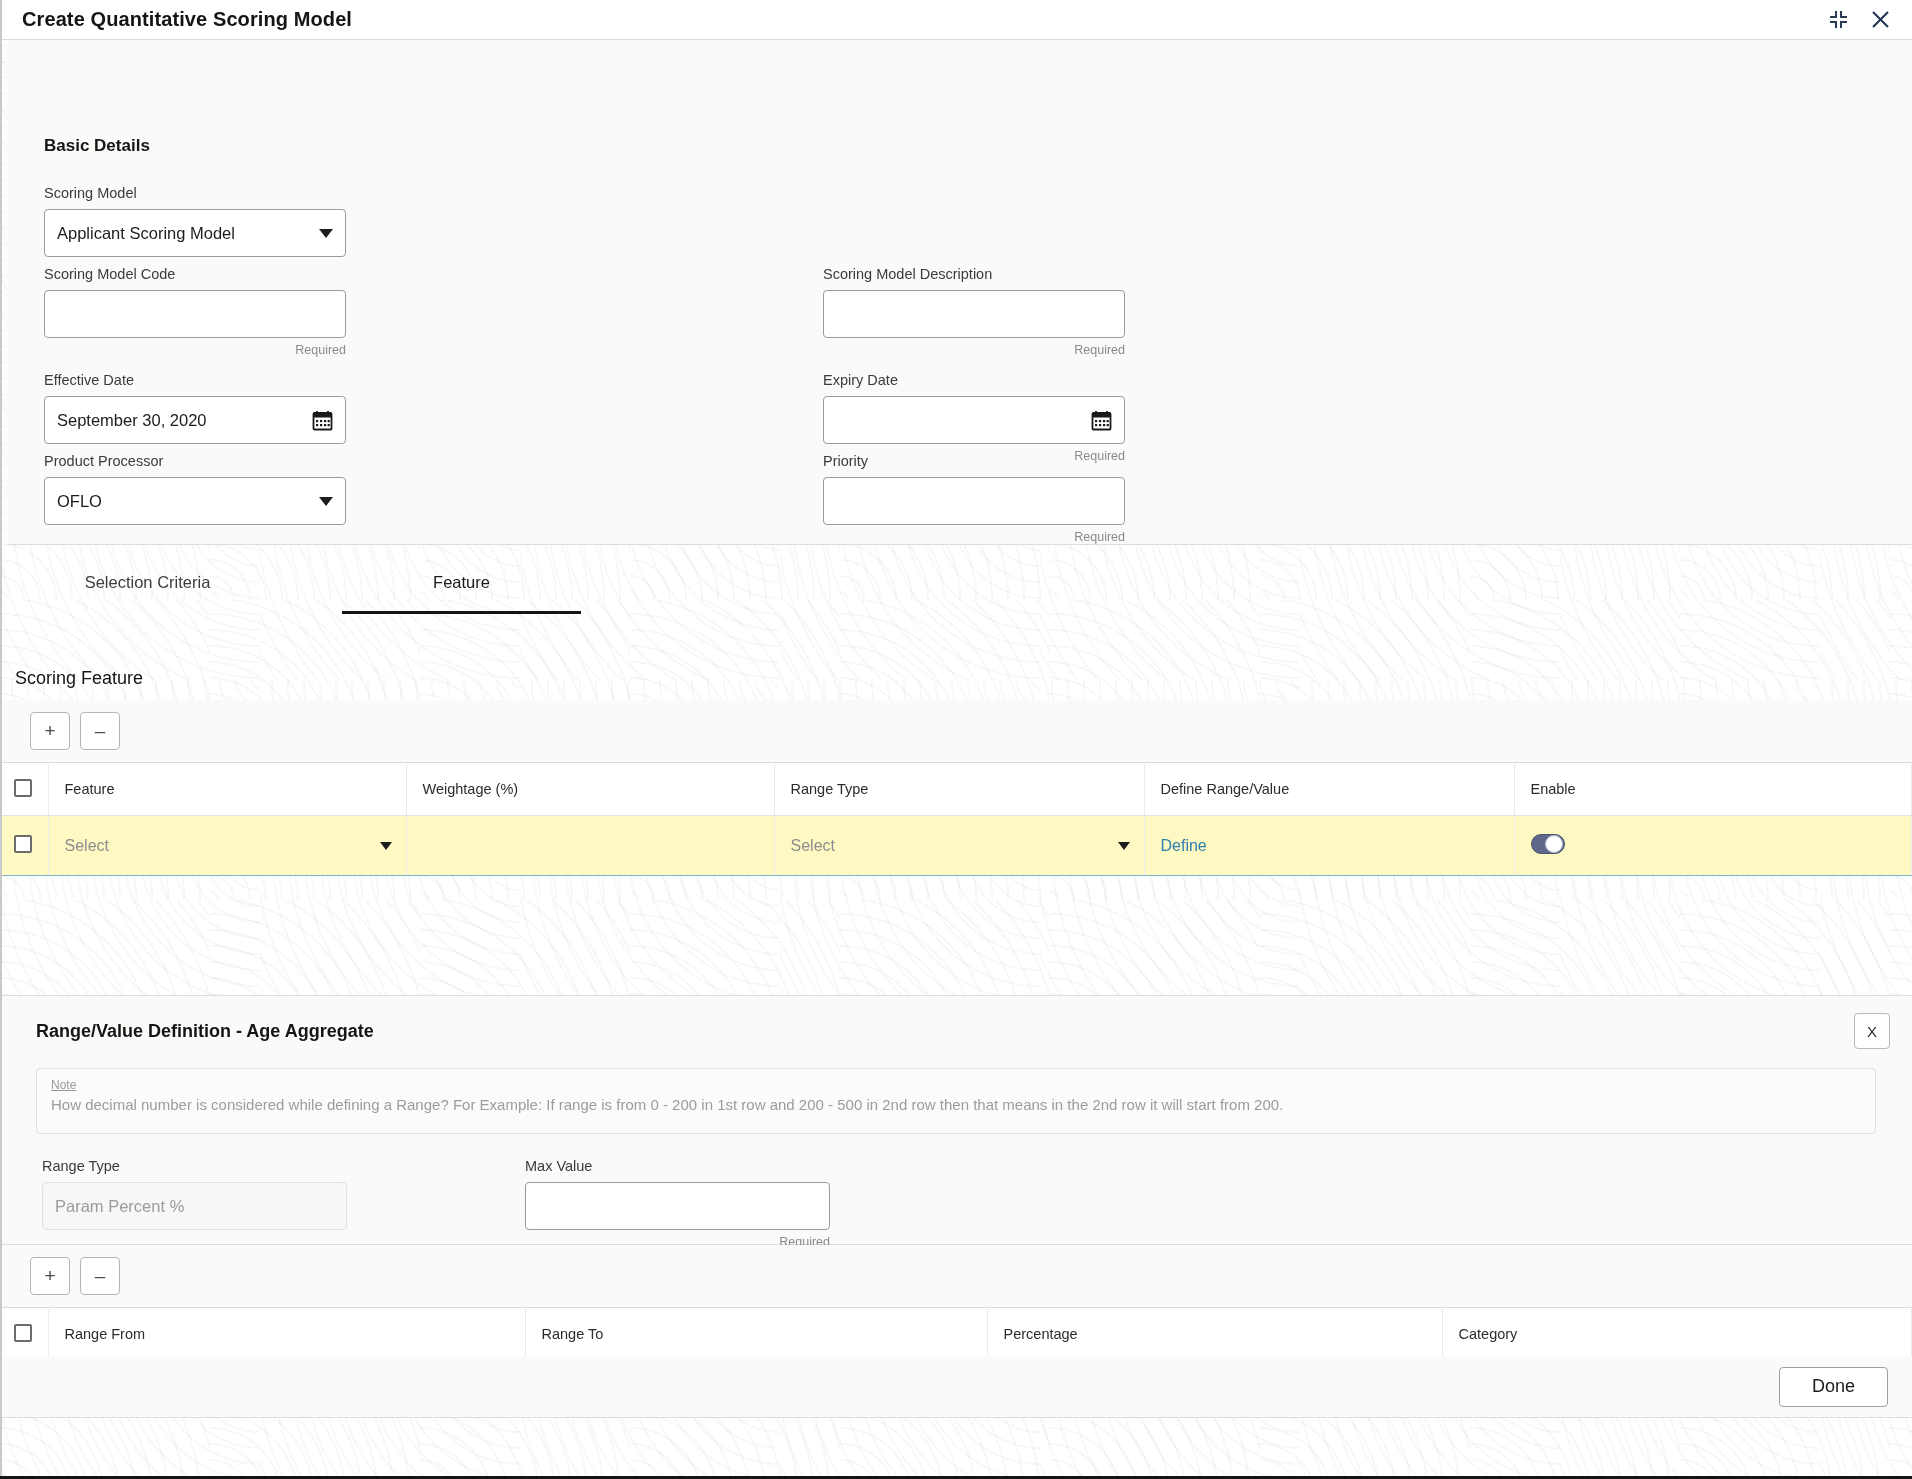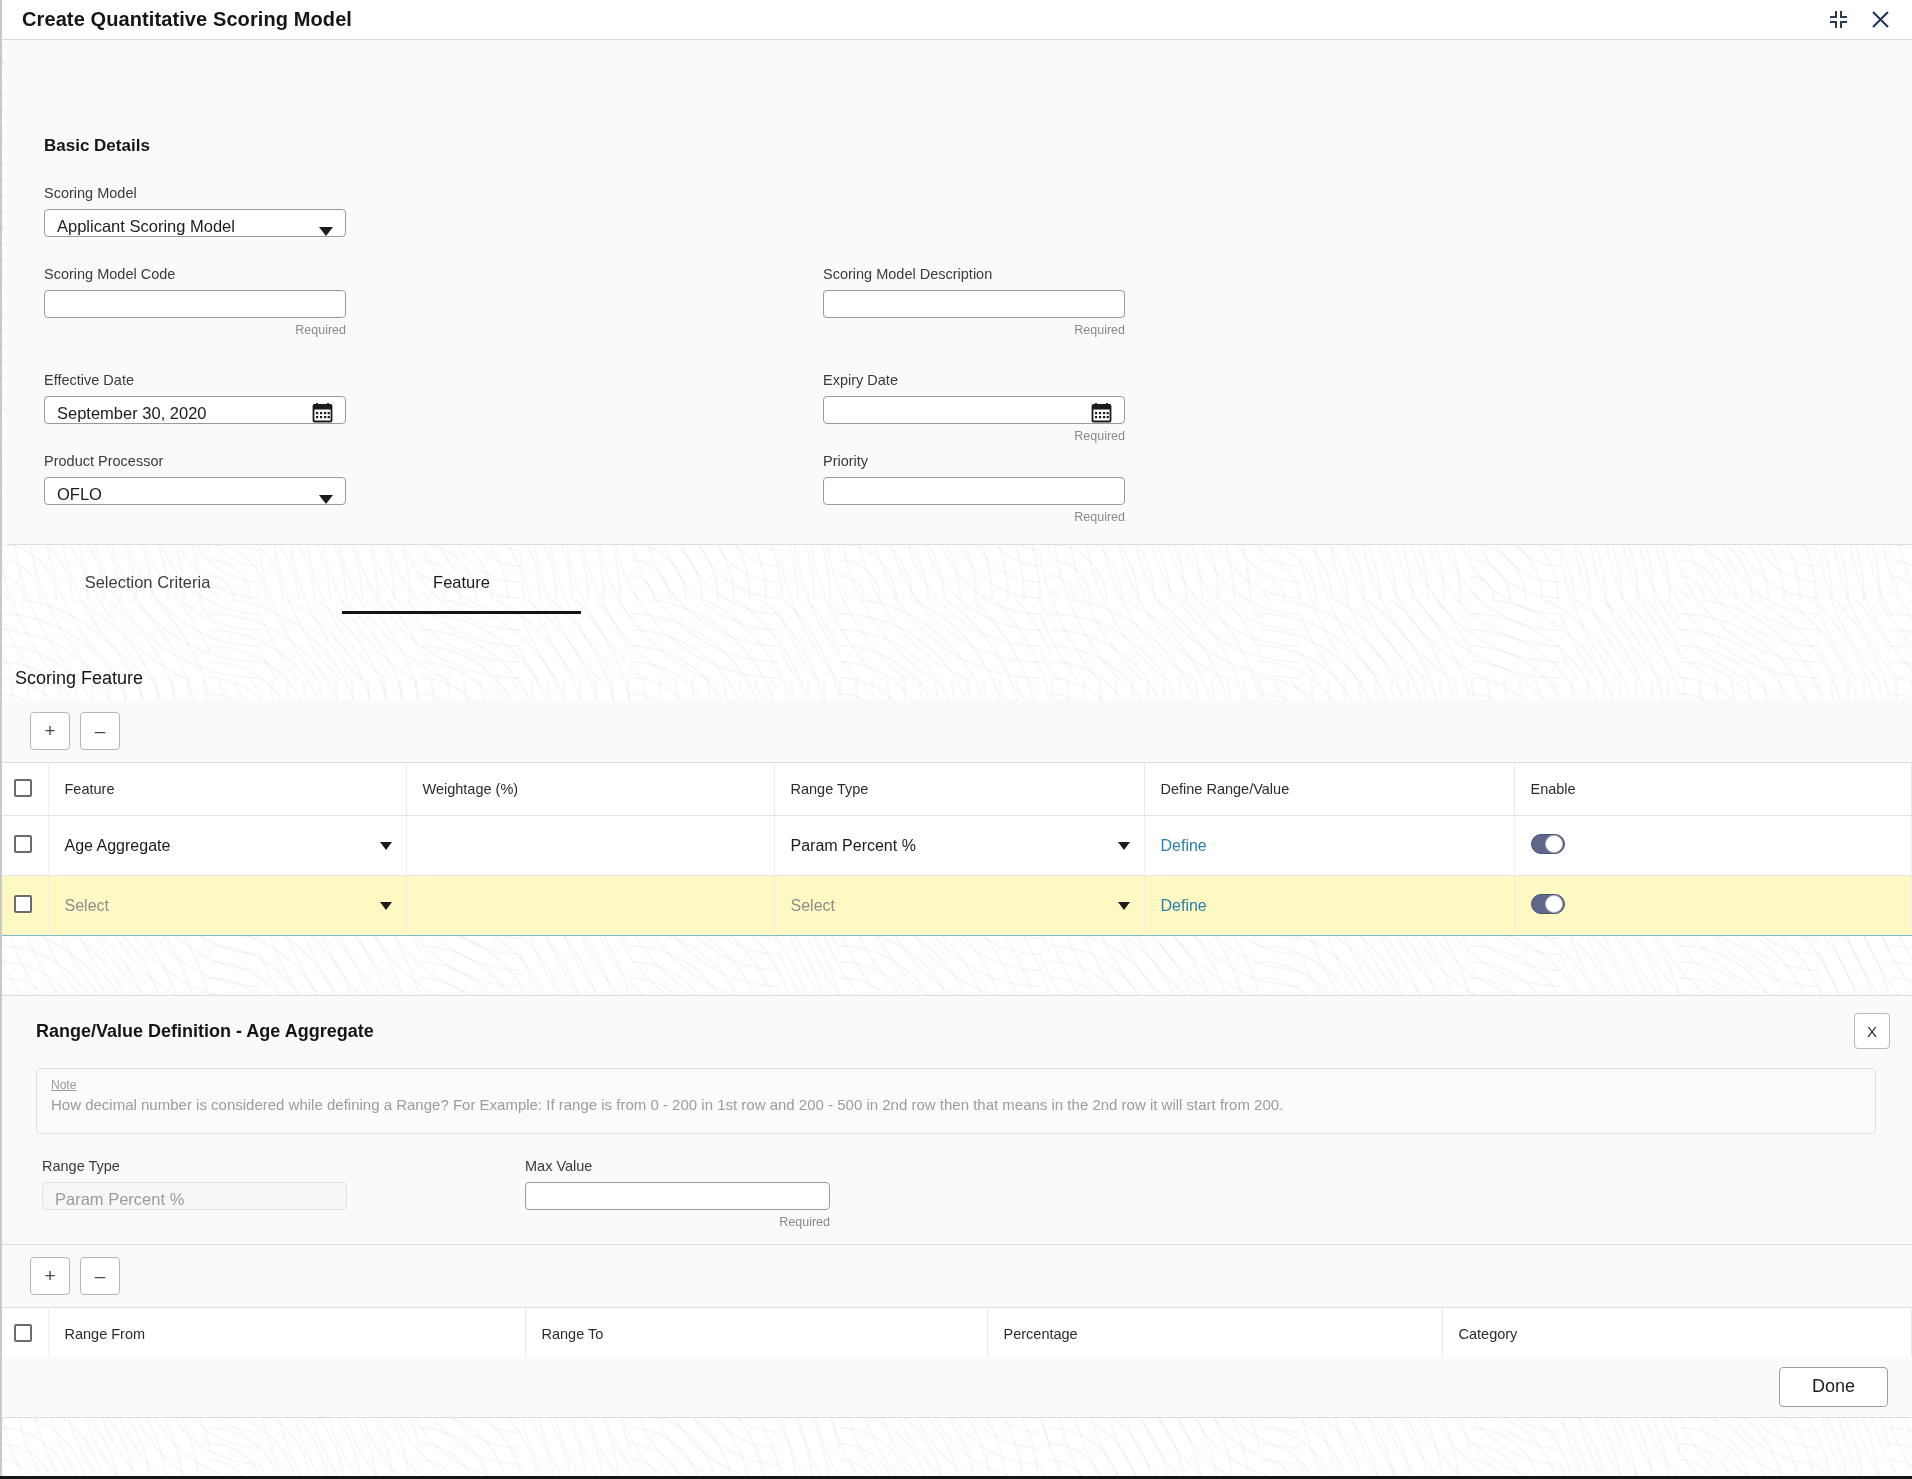--- a/index.html
+++ b/index.html
@@ -58,24 +58,24 @@
     border-bottom:1px solid #dddddd;
   }
   .sec-title {
     position:absolute; left:37px; top:96px;
     font-size:17px; font-weight:bold; color:#161513;
   }
 
   .field { position:absolute; }
   .field .lbl { font-size:14.5px; color:#3b3b3b; margin-bottom:7px; display:block; line-height:1.2; }
   .inp {
-    width:302px; height:28px;
+    width:302px; height:48px;
     border:1px solid #9a9a9a; border-radius:4px;
     background:#ffffff;
-    display:flex; align-items:flex-end;
+    display:flex; align-items:center;
     padding:0 12px;
     font-size:16.5px; color:#1c1c1c;
     position:relative;
   }
   .inp .val { flex:1; overflow:hidden; white-space:nowrap; }
   .inp .ph { color:#9b9b9b; }
   .req { font-size:12.5px; color:#8a8a8a; text-align:right; width:302px; margin-top:5px; }
   .caret {
     width:0;height:0;border-left:7px solid transparent;border-right:7px solid transparent;
     border-top:9px solid #1c1c1c; margin-left:6px;
@@ -343,42 +343,20 @@
             <span class="ckbox"></span>
           </th>
           <th>Feature</th>
           <th>Weightage (%)</th>
           <th>Range Type</th>
           <th>Define Range/Value</th>
           <th>Enable</th>
         </tr>
       </thead>
       <tbody>
-        <tr>
-          <td class="cb"><span class="ckbox"></span></td>
-          <td>
-            <div class="cell-sel">
-              <span class="txt">Age Aggregate</span>
-              <span class="caret"></span>
-            </div>
-          </td>
-          <td></td>
-          <td>
-            <div class="cell-sel">
-              <span class="txt">Param Percent %</span>
-              <span class="caret"></span>
-            </div>
-          </td>
-          <td>
-            <span class="link">Define</span>
-          </td>
-          <td>
-            <span class="toggle"><span class="knob"></span></span>
-          </td>
-        </tr>
         <tr class="sel">
           <td class="cb"><span class="ckbox"></span></td>
           <td>
             <div class="cell-sel">
               <span class="txt ph">Select</span>
               <span class="caret"></span>
             </div>
           </td>
           <td></td>
           <td>

